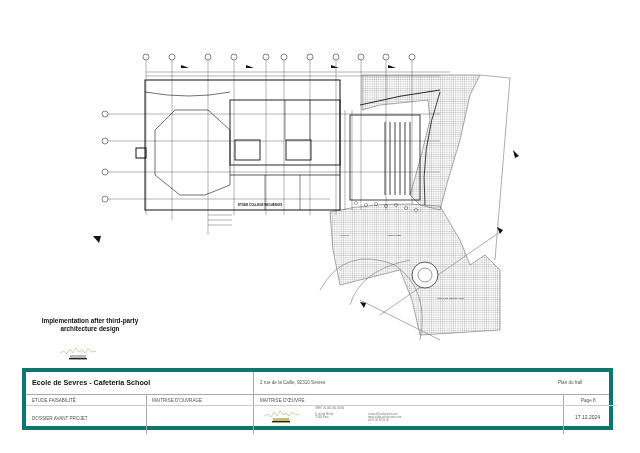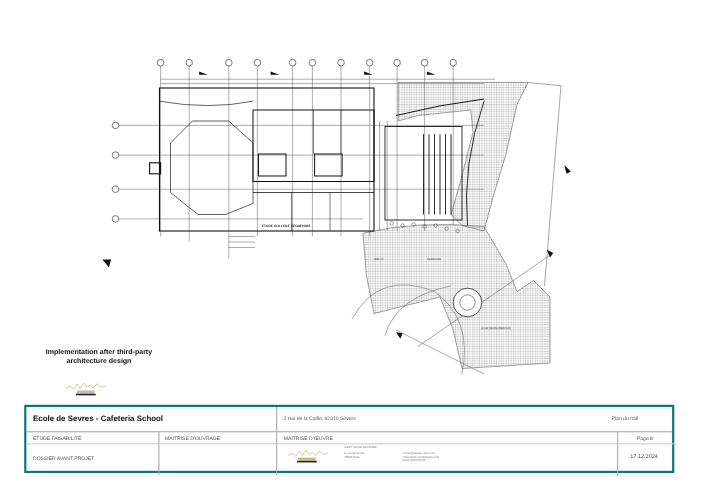--- a/index.html
+++ b/index.html
@@ -1,20 +1,20 @@
 <!DOCTYPE html>
 <html><head>
 <meta charset="utf-8">
 <style>
   html, body { margin:0; padding:0; background:#ffffff; }
   body { width:640px; height:453px; position:relative; overflow:hidden; font-family:"Liberation Sans", sans-serif; color:#222; }
   .plan { position:absolute; left:0; top:0; width:640px; height:360px; }
   .impl { position:absolute; left:20px; top:317px; width:140px; text-align:center; font-size:6.4px; font-weight:bold; line-height:8px; color:#111; }
   .logo-small { position:absolute; left:56px; top:344px; width:50px; height:18px; }
-  .titleblock { position:absolute; left:22px; top:368px; width:591px; height:62px; border:2px solid #0f766e; box-sizing:border-box; }
+  .titleblock { position:absolute; left:22px; top:368px; width:591px; height:62px; border:4px solid #0f766e; box-sizing:border-box; }
   .tb-row1 { position:absolute; left:0; top:0; width:100%; height:22px; border-bottom:1px solid #aaa; }
   .tb-cell { position:absolute; font-size:4.6px; color:#555; white-space:nowrap; }
   .tb-title { position:absolute; left:6px; top:6px; font-size:7.2px; font-weight:bold; color:#111; }
   .vline { position:absolute; top:0; width:0; border-left:1px solid #aaa; }
   .hline { position:absolute; height:0; border-top:1px solid #ccc; }
   .tiny { font-size:2.6px; color:#777; line-height:3.2px; position:absolute; white-space:nowrap; }
 </style>
 </head>
 <body>
 

